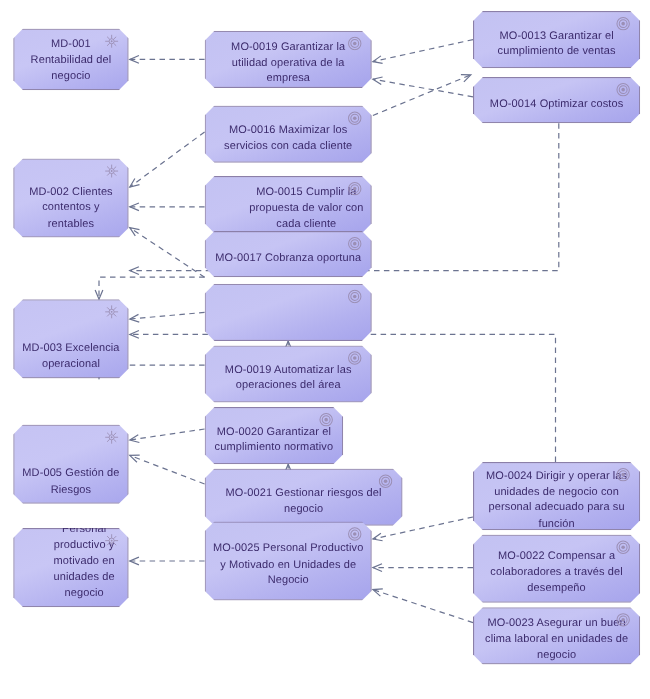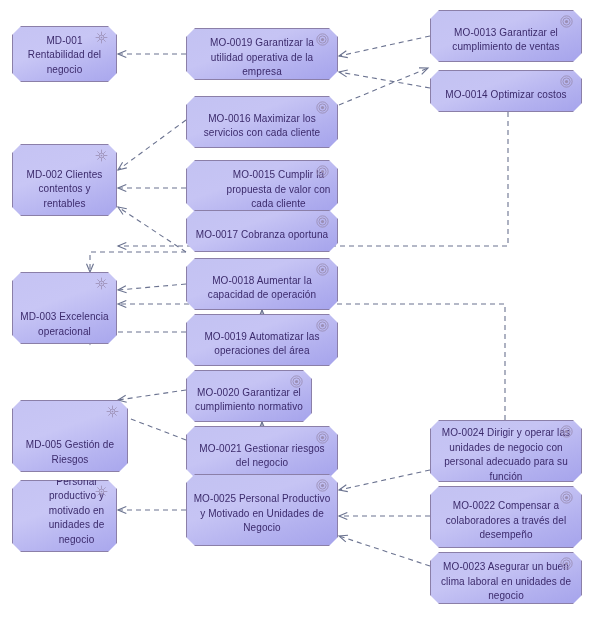--- a/index.html
+++ b/index.html
@@ -153,21 +153,21 @@
               <path d="M1.2 12H7.6"></path>
               <path d="M16.4 12H22.8"></path>
               <path d="M4.4 4.4L8.9 8.9"></path>
               <path d="M15.1 15.1L19.6 19.6"></path>
               <path d="M19.6 4.4L15.1 8.9"></path>
               <path d="M8.9 15.1L4.4 19.6"></path>
             </g>
           </svg></span>
         <span class="label">MD-003 Excelencia operacional</span>
       </div>
-      <div class="node driver" style="left: 12px; top: 400px; width: 116px; height: 72px;">
+      <div class="node driver" style="left: 12px; top: 386px; width: 105px; height: 72px;">
         <span class="nicon"><svg viewBox="0 0 24 24">
             <circle cx="12" cy="12" r="4.2" fill="none" stroke="#9b8fb5" stroke-width="1.5"></circle>
             <circle cx="12" cy="12" r="1.6" fill="#9b8fb5"></circle>
             <g stroke="#9b8fb5" stroke-width="1.5">
               <path d="M12 1.2V7.6"></path>
               <path d="M12 16.4V22.8"></path>
               <path d="M1.2 12H7.6"></path>
               <path d="M16.4 12H22.8"></path>
               <path d="M4.4 4.4L8.9 8.9"></path>
               <path d="M15.1 15.1L19.6 19.6"></path>
@@ -225,39 +225,38 @@
             <circle cx="12" cy="12" r="3.0" fill="#9b8fb5"></circle>
           </svg></span>
         <span class="label">MO-0017 Cobranza oportuna</span>
       </div>
       <div class="node" style="left: 186px; top: 258px; width: 152px; height: 52px;">
         <span class="nicon"><svg viewBox="0 0 24 24">
             <circle cx="12" cy="12" r="10.4" fill="none" stroke="#9b8fb5" stroke-width="1.7"></circle>
             <circle cx="12" cy="12" r="6.6" fill="none" stroke="#9b8fb5" stroke-width="1.7"></circle>
             <circle cx="12" cy="12" r="3.0" fill="#9b8fb5"></circle>
           </svg></span>
-        <span class="label">MO-0018 Aumentar la capacidad de operación</span>
       </div>
       <div class="node" style="left: 186px; top: 314px; width: 152px; height: 52px;">
         <span class="nicon"><svg viewBox="0 0 24 24">
             <circle cx="12" cy="12" r="10.4" fill="none" stroke="#9b8fb5" stroke-width="1.7"></circle>
             <circle cx="12" cy="12" r="6.6" fill="none" stroke="#9b8fb5" stroke-width="1.7"></circle>
             <circle cx="12" cy="12" r="3.0" fill="#9b8fb5"></circle>
           </svg></span>
         <span class="label">MO-0019 Automatizar las operaciones del área</span>
       </div>
       <div class="node" style="left: 186px; top: 370px; width: 126px; height: 52px;">
         <span class="nicon"><svg viewBox="0 0 24 24">
             <circle cx="12" cy="12" r="10.4" fill="none" stroke="#9b8fb5" stroke-width="1.7"></circle>
             <circle cx="12" cy="12" r="6.6" fill="none" stroke="#9b8fb5" stroke-width="1.7"></circle>
             <circle cx="12" cy="12" r="3.0" fill="#9b8fb5"></circle>
           </svg></span>
         <span class="label">MO-0020 Garantizar el cumplimiento normativo</span>
       </div>
-      <div class="node" style="left: 186px; top: 426px; width: 152px; height: 52px;">
+      <div class="node" style="left: 186px; top: 426px; width: 180px; height: 52px;">
         <span class="nicon"><svg viewBox="0 0 24 24">
             <circle cx="12" cy="12" r="10.4" fill="none" stroke="#9b8fb5" stroke-width="1.7"></circle>
             <circle cx="12" cy="12" r="6.6" fill="none" stroke="#9b8fb5" stroke-width="1.7"></circle>
             <circle cx="12" cy="12" r="3.0" fill="#9b8fb5"></circle>
           </svg></span>
         <span class="label">MO-0021 Gestionar riesgos del negocio</span>
       </div>
       <div class="node" style="left: 186px; top: 474px; width: 152px; height: 72px;">
         <span class="nicon"><svg viewBox="0 0 24 24">
             <circle cx="12" cy="12" r="10.4" fill="none" stroke="#9b8fb5" stroke-width="1.7"></circle>

